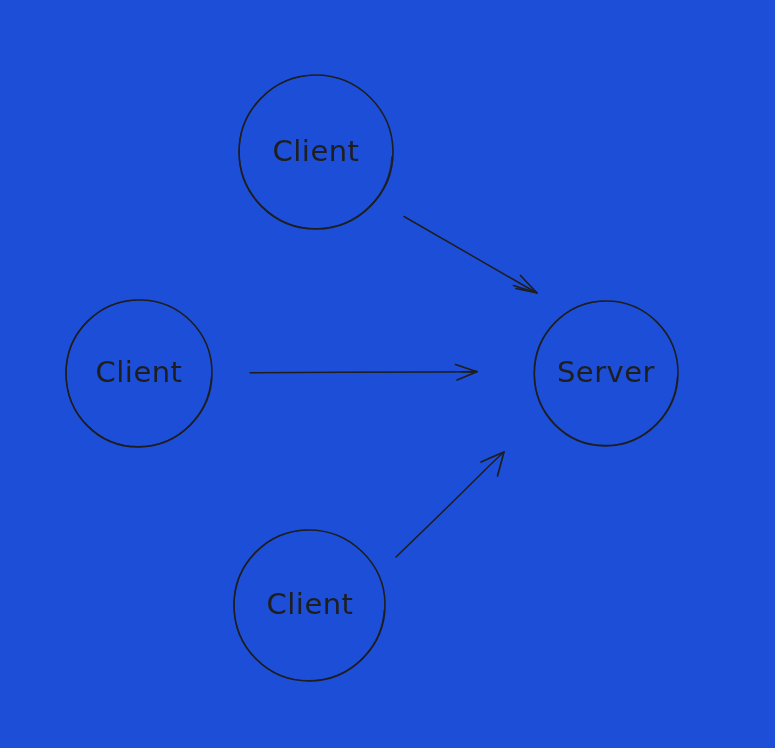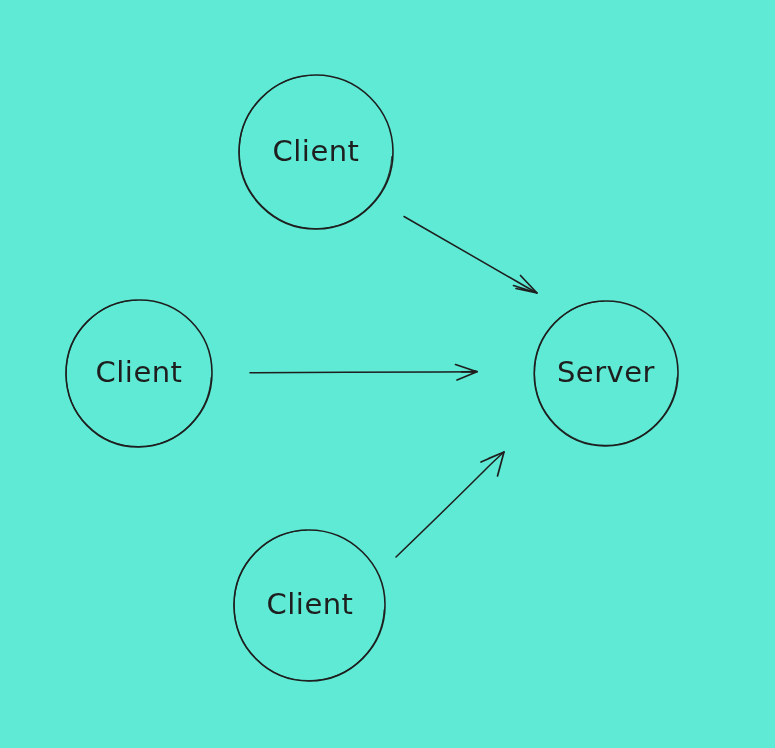--- a/index.html
+++ b/index.html
@@ -11,21 +11,21 @@
   body {
     width: 775px;
     height: 748px;
     overflow: hidden;
     font-family: "DejaVu Sans", sans-serif;
   }
   #canvas-root {
     position: relative;
     width: 775px;
     height: 748px;
-    background: #5eead4;
+    background: #1d4ed8;
   }
   #diagram-svg {
     position: absolute;
     top: 0;
     left: 0;
     width: 775px;
     height: 748px;
     display: block;
   }
   .node-label {

